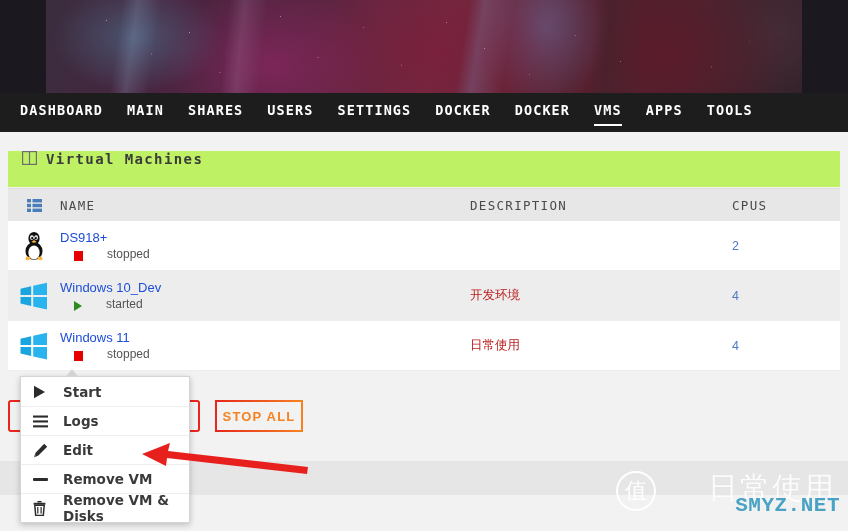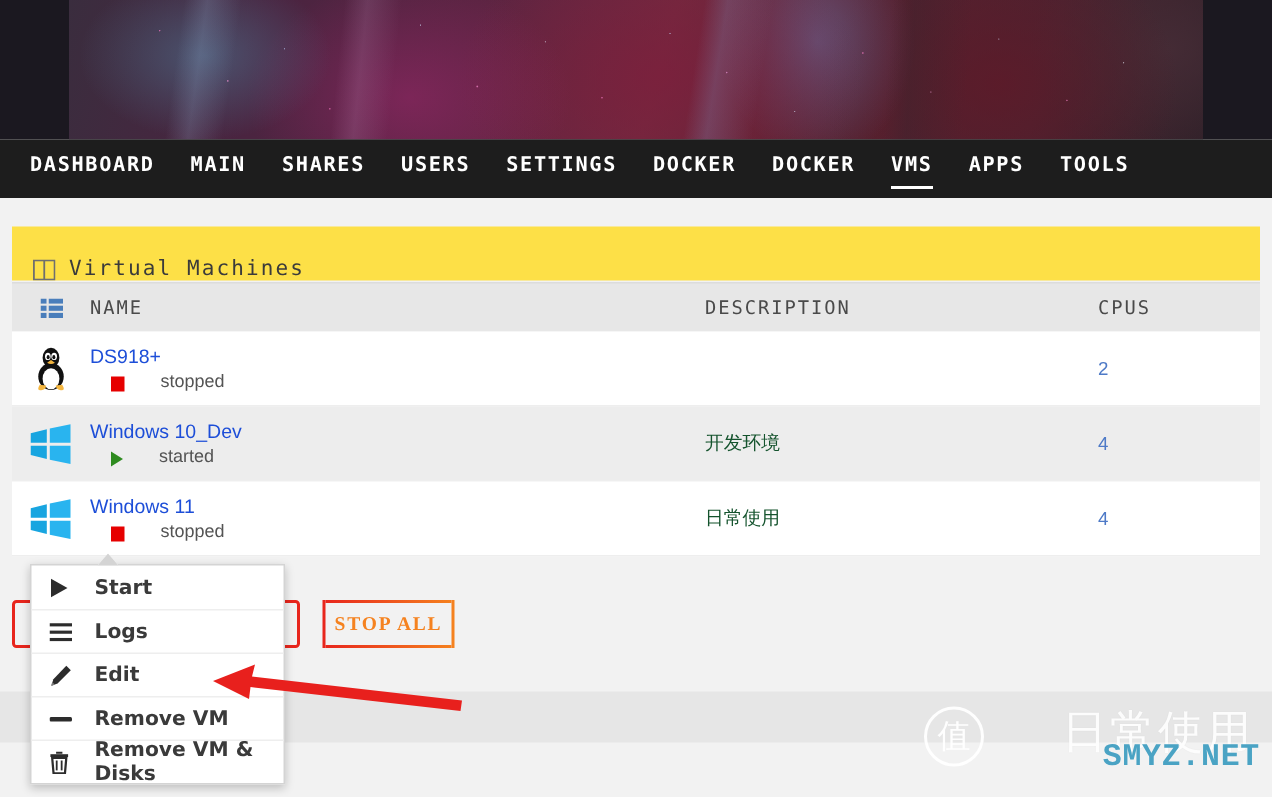--- a/index.html
+++ b/index.html
@@ -68,21 +68,21 @@
     font-family: "DejaVu Sans Mono", monospace;
   }
   .nav-item.active::after {
     content:""; position:absolute; left:12px; right:12px; bottom:6px;
     height:2px; background:#ffffff;
   }
 
   
   .panel-title {
     position: absolute; left: 8px; top: 151px; width: 832px; height: 36px;
-    background: #fde047; display: flex; align-items: flex-end; padding-left: 14px;
+    background: #bef264; display: flex; align-items: flex-start; padding-left: 14px; font-weight: bold;
   }
   .panel-title-icon { width: 15px; height: 14px; margin-right: 9px; flex: none; }
   .panel-title-text {
     font-size: 14px; color: #3b3b3b; letter-spacing: 1.4px;
     font-family: "DejaVu Sans Mono", monospace;
   }
 
   
   .table { position: absolute; left: 8px; top: 188px; width: 832px; }
   .thead {
@@ -106,30 +106,30 @@
   .td-name { flex: 1; display: flex; flex-direction: column; justify-content: center; gap: 2px; }
   .vm-name { font-size: 13px; color: #1d4ed8; cursor: pointer; }
   .vm-state { display: flex; align-items: flex-end; gap: 24px; padding-left: 14px; }
   .state-dot-stopped { width: 9px; height: 10px; background: #e60000; display:inline-block; }
   .state-tri-started {
     width: 0; height: 0; border-left: 8px solid #2e8b1f;
     border-top: 5px solid transparent; border-bottom: 5px solid transparent;
     display:inline-block;
   }
   .state-text { font-size: 12px; color: #545454; }
-  .td-desc { width: 250px; font-size: 12.5px; color: #14532d;
+  .td-desc { width: 250px; font-size: 12.5px; color: #b91c1c;
              font-family: Liberation Serif, serif; }
   .td-cpus { width: 120px; padding-left: 12px; font-size: 12.5px; color: #4e7ac7; cursor: pointer; }
 
   
   .btn {
     position: absolute; height: 32px; border-radius: 3px; background: transparent;
     display: flex; align-items: center; justify-content: center;
     font-size: 13px; font-weight: bold; letter-spacing: 1.2px; cursor: pointer;
-    font-family: Liberation Serif, serif;
+    font-family: Liberation Sans, sans-serif;
   }
   .btn-start-all { left: 8px; top: 400px; width: 192px; border: 2px solid #e8261d; color: #e8261d; }
   .btn-stop-all { left: 215px; top: 400px; width: 88px;
                   border: 2px solid; border-image: linear-gradient(90deg,#e8261d,#f5821f) 1;
                   color: #f5821f; }
 
   
   .grey-band { position: absolute; left: 0; top: 461px; width: 848px; height: 34px; background: #e6e6e6; }
 
   

